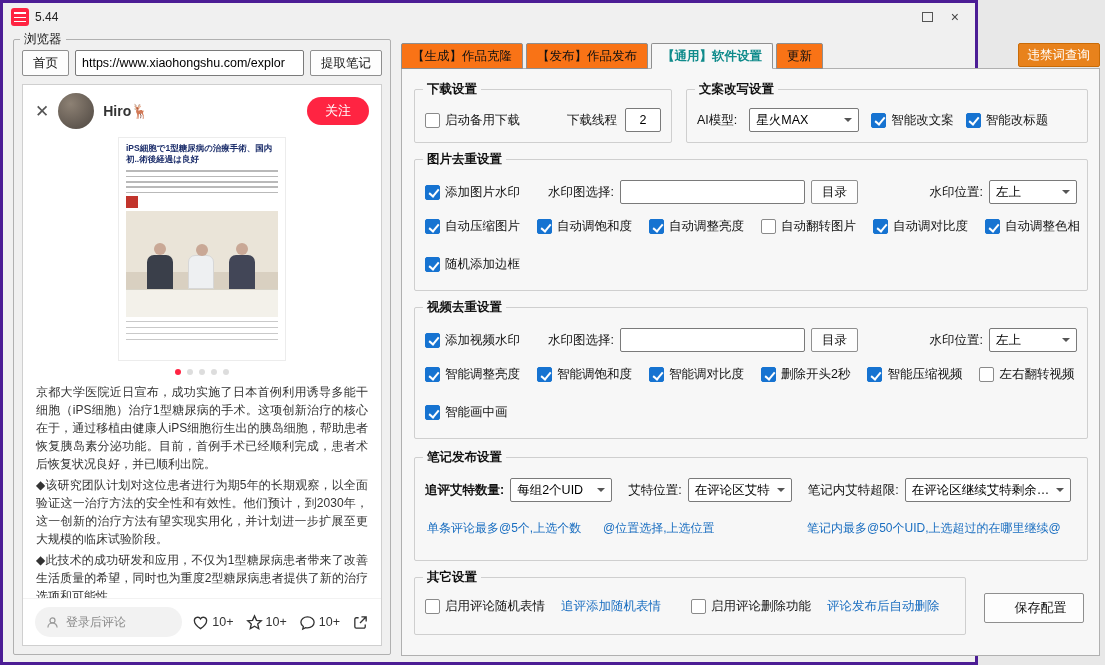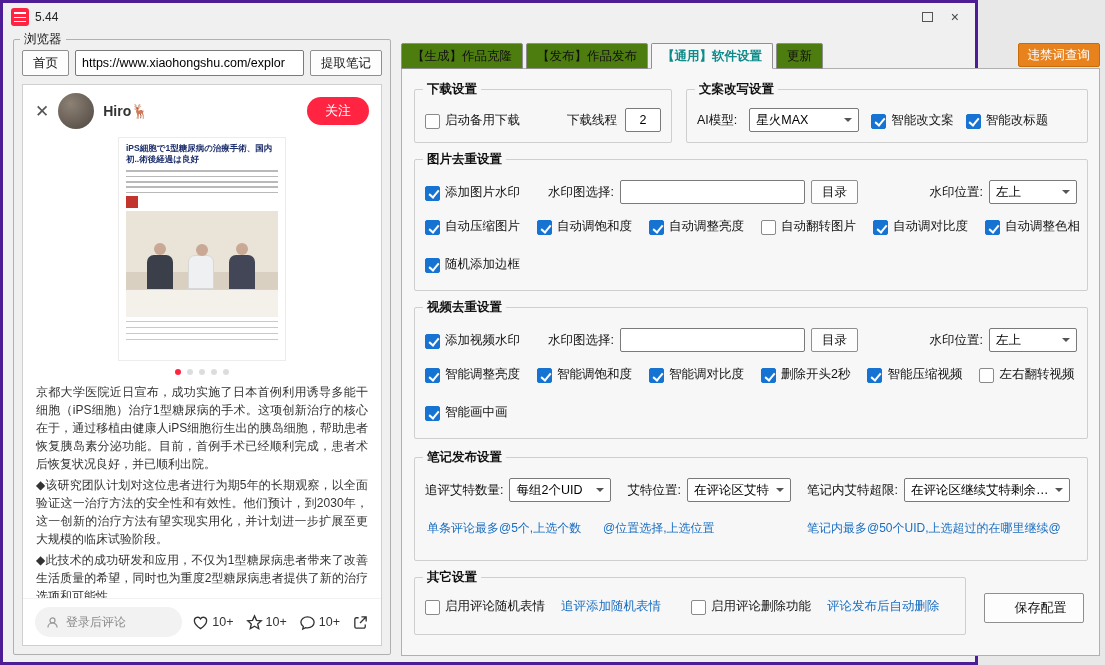--- a/index.html
+++ b/index.html
@@ -61,35 +61,35 @@
 
   .post-footer{display:flex;align-items:center;gap:10px;padding:8px 12px;border-top:1px solid #f2f2f2;flex:none;}
   .comment-pill{flex:0 1 148px;display:flex;align-items:center;gap:6px;background:#f2f2f2;border-radius:16px;
        height:30px;padding:0 10px;color:#8a8a8a;font-size:12px;cursor:text;white-space:nowrap;overflow:hidden;}
   .act{display:flex;align-items:center;gap:3px;font-size:12.5px;color:#333;cursor:pointer;white-space:nowrap;}
   .act svg{display:block;}
   .footer-acts{margin-left:auto;display:flex;align-items:flex-end;gap:12px;}
 
   
   .tabs-row{position:absolute;left:398px;top:40px;width:699px;height:26px;display:flex;align-items:flex-end;z-index:2;}
-  .tab{border:1px solid #8f8f8f;background:#4d7c0f;height:26px;display:inline-flex;align-items:center;
+  .tab{border:1px solid #8f8f8f;background:#f97316;height:26px;display:inline-flex;align-items:center;
        padding:0 10px;font-size:12.5px;margin-right:3px;border-radius:2px 2px 0 0;color:#111;cursor:pointer;white-space:nowrap;}
   .tab.active{background:#f7f7f7;color:var(--accent_teal,#0f8b8b);font-weight:bold;border-bottom-color:#f7f7f7;}
   .warn-btn{margin-left:auto;background:var(--warn_orange,#e8821c);color:#fff;border:1px solid var(--warn_orange_border,#c96b07);
        height:24px;display:inline-flex;align-items:center;padding:0 9px;font-size:12.5px;border-radius:2px;cursor:pointer;align-self:flex-start;}
   .tab-page{position:absolute;left:398px;top:65px;width:699px;height:588px;border:1px solid #b0b0b0;background:#f7f7f7;}
 
   .gb{position:absolute;border:1px solid #cfcfcf;border-radius:2px;background:transparent;}
   .gb>.legend{position:absolute;top:-9px;left:8px;padding:0 4px;font-size:12.5px;font-weight:bold;color:#111;background:#f7f7f7;}
   .row{position:absolute;left:10px;right:10px;display:flex;align-items:center;}
   .lbl{font-size:12.5px;color:#111;white-space:nowrap;}
   .hint{position:absolute;font-size:12px;color:var(--link_blue,#1a6ec0);white-space:nowrap;}
   .link{font-size:12.5px;color:var(--link_blue,#1a6ec0);cursor:pointer;white-space:nowrap;}
 
-  .check-item{display:inline-flex;align-items:flex-end;gap:5px;font-size:12.5px;color:#111;cursor:pointer;white-space:nowrap;}
+  .check-item{display:inline-flex;align-items:center;gap:5px;font-size:12.5px;color:#111;cursor:pointer;white-space:nowrap;}
   .cb{width:15px;height:15px;border:1px solid #8a8a8a;background:#fff;border-radius:2px;display:inline-block;position:relative;flex:none;}
   .cb.checked{background:var(--checkbox_blue,#1673d1);border-color:var(--checkbox_blue,#1673d1);}
   .cb.checked::after{content:"";position:absolute;left:4.5px;top:1.5px;width:4px;height:8px;border:solid #fff;border-width:0 2px 2px 0;transform:rotate(40deg);}
 
   .dd{display:inline-flex;align-items:center;border:1px solid #7a7a7a;background:#fff;height:24px;
        padding:0 6px;font-size:12.5px;position:relative;border-radius:2px;cursor:pointer;white-space:nowrap;overflow:hidden;}
   .dd .dd-val{flex:1;overflow:hidden;text-overflow:ellipsis;}
   .dd-arrow{width:0;height:0;border:4px solid transparent;border-top-color:#555;margin:4px 0 0 6px;flex:none;}
 
   .gb-download{left:12px;top:20px;width:258px;height:54px;}
@@ -337,21 +337,21 @@
         <label class="check-item">
           <span class="cb checked"></span>
           <span>智能画中画</span>
         </label>
       </div>
     </div>
 
     <div class="gb gb-publish">
       <span class="legend">笔记发布设置</span>
       <div class="row" style="top:20px;">
-        <span class="lbl" style="margin-right:6px;">追评艾特数量:</span>
+        <span class="lbl" style="margin-right:6px;font-weight:bold;">追评艾特数量:</span>
         <div class="dd" style="width:102px;">
           <span class="dd-val">每组2个UID</span>
           <span class="dd-arrow"></span>
         </div>
         <span class="lbl" style="margin-left:16px;margin-right:6px;">艾特位置:</span>
         <div class="dd" style="width:104px;">
           <span class="dd-val">在评论区艾特</span>
           <span class="dd-arrow"></span>
         </div>
         <span class="lbl" style="margin-left:16px;margin-right:6px;">笔记内艾特超限:</span>

